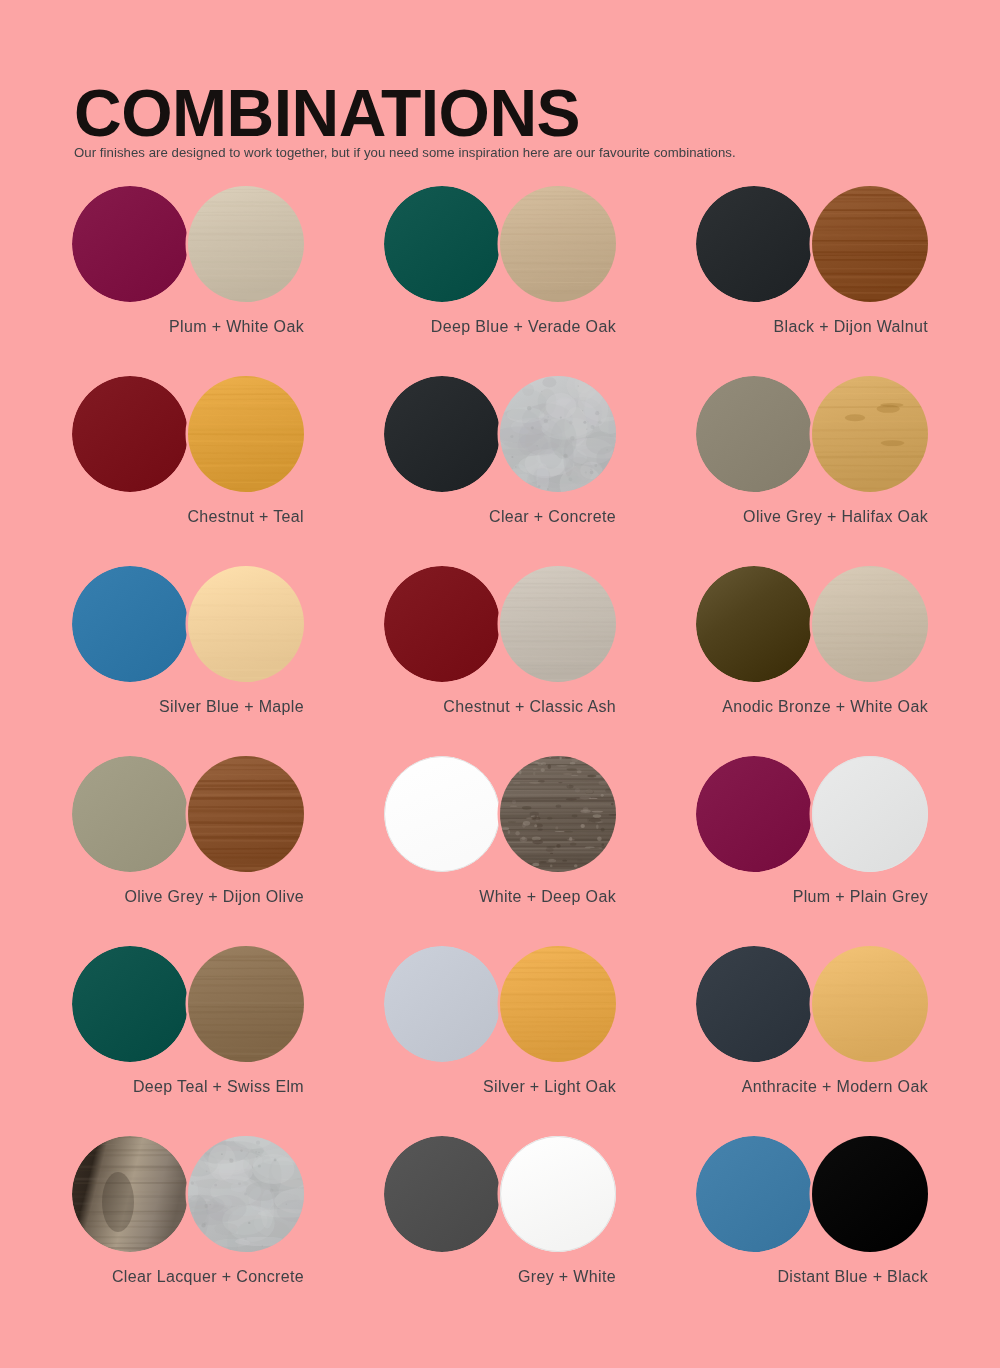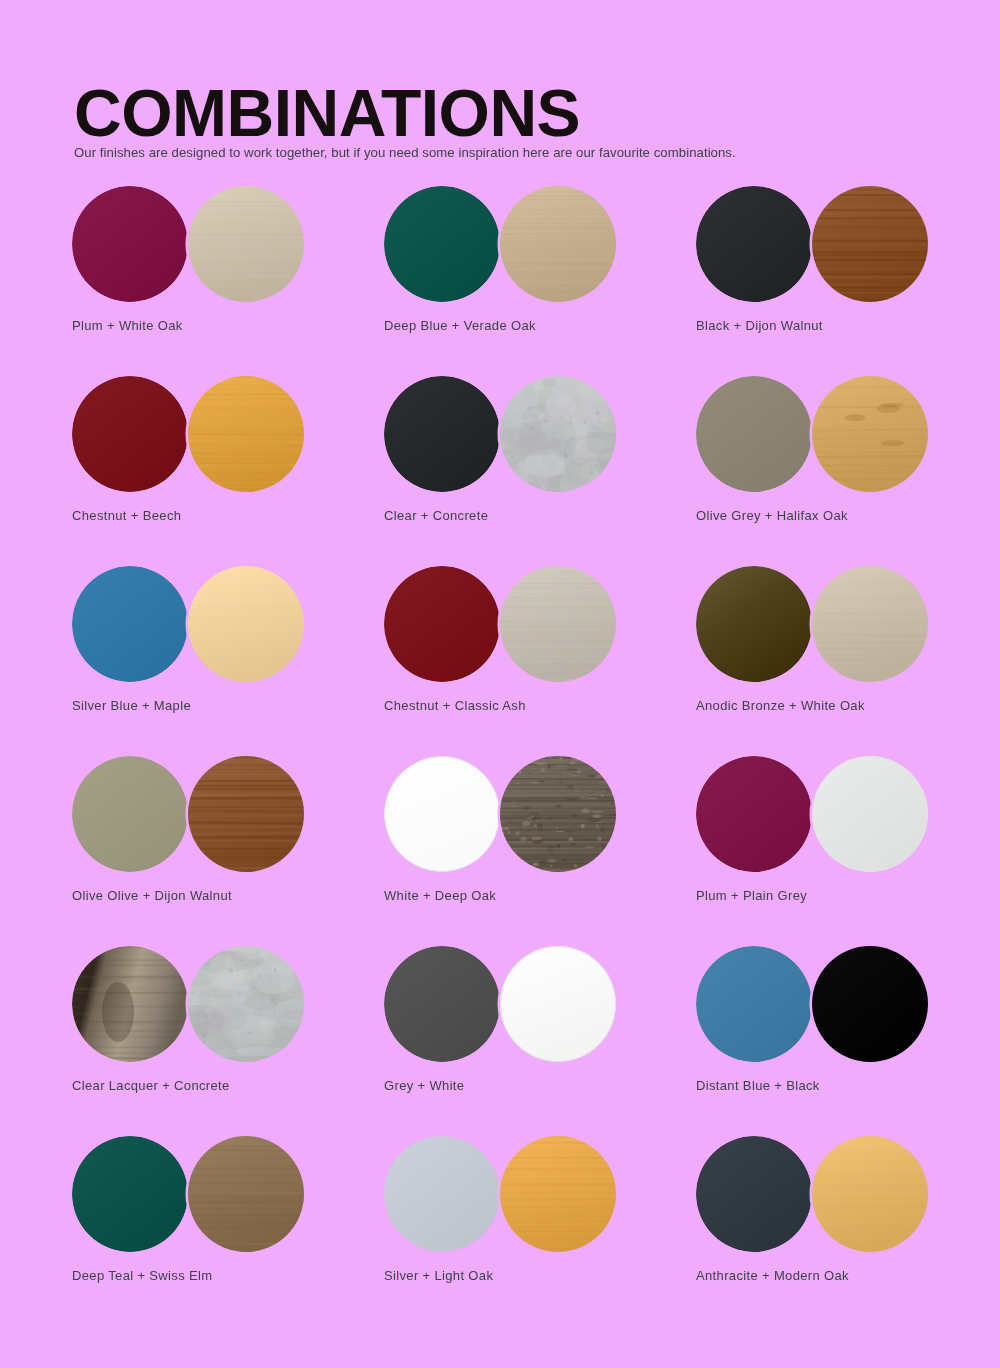--- a/index.html
+++ b/index.html
@@ -8,21 +8,21 @@
     margin: 0; padding: 0;
     width: 1000px; height: 1368px;
     background: #ffffff;
     font-family: "Liberation Sans", sans-serif;
     -webkit-font-smoothing: antialiased;
   }
   .page {
     position: relative;
     width: 1000px;
     height: 1368px;
-    background: #f0abfc;
+    background: #fca5a5;
     overflow: hidden;
   }
   .page-title {
     position: absolute;
     left: 74px;
     top: 36px;
     font-family: "Liberation Sans", sans-serif;
     font-size: 66px;
     font-weight: bold;
     letter-spacing: -0.5px;
@@ -66,22 +66,22 @@
     top: 8px;
     width: 232px;
     height: 120px;
   }
   .swatch-svg { display: block; }
   .combo-label {
     position: absolute;
     left: 0;
     top: 142px;
     width: 232px;
-    text-align: left;
-    font-size: 13px;
+    text-align: right;
+    font-size: 16px;
     color: #3E4246;
     letter-spacing: 0.35px;
     white-space: nowrap;
   }
 </style>
 </head>
 <body>
 
 <div class="page">
 
@@ -341,21 +341,21 @@
                   <line x1="116" y1="91.81" x2="232" y2="91.27" stroke="#f8bb57" stroke-width="2.23" opacity="0.158"></line>
                   <line x1="116" y1="99.04" x2="232" y2="99.07" stroke="#be811d" stroke-width="0.80" opacity="0.080"></line>
                   <line x1="116" y1="106.37" x2="232" y2="106.03" stroke="#be811d" stroke-width="1.20" opacity="0.081"></line>
                   <line x1="116" y1="108.60" x2="232" y2="108.62" stroke="#f8bb57" stroke-width="1.48" opacity="0.140"></line>
                   <line x1="116" y1="114.92" x2="232" y2="114.49" stroke="#be811d" stroke-width="0.89" opacity="0.094"></line>
                 </g>
 
   </g>
 </svg>
           </div>
-          <div class="combo-label">Chestnut + Beech</div>
+          <div class="combo-label">Chestnut + Teal</div>
         </div>
         <div class="cell col1">
           <div class="swatch-pair">
 <svg class="swatch-svg" width="232" height="120" viewBox="0 0 232 120" xmlns="http://www.w3.org/2000/svg">
   <defs>
     <linearGradient id="gl4" x1="0.1" y1="0" x2="0.9" y2="1">
         <stop offset="0%" stop-color="#2b2f32"></stop>
         <stop offset="100%" stop-color="#1d2124"></stop>
       </linearGradient>
     <linearGradient id="gr4" x1="0" y1="0" x2="0.6" y2="1">
@@ -776,21 +776,21 @@
                   <line x1="116" y1="95.26" x2="232" y2="94.55" stroke="#642f0a" stroke-width="1.51" opacity="0.299"></line>
                   <line x1="116" y1="99.30" x2="232" y2="99.41" stroke="#642f0a" stroke-width="1.21" opacity="0.165"></line>
                   <line x1="116" y1="103.28" x2="232" y2="103.67" stroke="#642f0a" stroke-width="1.81" opacity="0.148"></line>
                   <line x1="116" y1="110.13" x2="232" y2="110.55" stroke="#a5704b" stroke-width="1.26" opacity="0.102"></line>
                   <line x1="116" y1="114.49" x2="232" y2="114.29" stroke="#a5704b" stroke-width="2.57" opacity="0.266"></line>
                 </g>
 
   </g>
 </svg>
           </div>
-          <div class="combo-label">Olive Olive + Dijon Walnut</div>
+          <div class="combo-label">Olive Grey + Dijon Olive</div>
         </div>
         <div class="cell col1">
           <div class="swatch-pair">
 <svg class="swatch-svg" width="232" height="120" viewBox="0 0 232 120" xmlns="http://www.w3.org/2000/svg">
   <defs>
     <linearGradient id="gl10" x1="0" y1="0" x2="0.4" y2="1">
         <stop offset="0%" stop-color="#FFFFFF"></stop>
         <stop offset="100%" stop-color="#FAFAFA"></stop>
       </linearGradient>
     <linearGradient id="gr10" x1="0" y1="0" x2="0.3" y2="1">
@@ -996,20 +996,198 @@
 </svg>
           </div>
           <div class="combo-label">Plum + Plain Grey</div>
         </div>
       </div>
       <div class="grid-row">
         <div class="cell col0">
           <div class="swatch-pair">
 <svg class="swatch-svg" width="232" height="120" viewBox="0 0 232 120" xmlns="http://www.w3.org/2000/svg">
   <defs>
+    <linearGradient id="gl12" x1="0.1" y1="0" x2="0.9" y2="1">
+        <stop offset="0%" stop-color="#125850"></stop>
+        <stop offset="100%" stop-color="#044a42"></stop>
+      </linearGradient>
+    <linearGradient id="gr12" x1="0" y1="0" x2="0.3" y2="1">
+        <stop offset="0%" stop-color="#9b8162"></stop>
+        <stop offset="45%" stop-color="#8D7354"></stop>
+        <stop offset="100%" stop-color="#7f6546"></stop>
+      </linearGradient>
+    <clipPath id="clipL12">
+      <circle cx="58" cy="60" r="58"></circle>
+    </clipPath>
+    <mask id="m12">
+      <rect x="0" y="0" width="232" height="120" fill="black"></rect>
+      <circle cx="58" cy="60" r="58" fill="white"></circle>
+      <circle cx="174" cy="60" r="60.5" fill="black"></circle>
+    </mask>
+    <clipPath id="cr12">
+      <circle cx="174" cy="60" r="58"></circle>
+    </clipPath>
+  </defs>
+
+  <g mask="url(#m12)">
+    <circle cx="58" cy="60" r="58" fill="url(#gl12)"></circle>
+    <g clip-path="url(#clipL12)"></g>
+
+  </g>
+
+  <g>
+    <circle cx="174" cy="60" r="58" fill="url(#gr12)"></circle>
+    <g clip-path="url(#cr12)">
+                  <line x1="116" y1="2.07" x2="232" y2="1.43" stroke="#a28869" stroke-width="1.52" opacity="0.099"></line>
+                  <line x1="116" y1="13.15" x2="232" y2="12.50" stroke="#6f5536" stroke-width="2.63" opacity="0.124"></line>
+                  <line x1="116" y1="16.16" x2="232" y2="16.85" stroke="#6f5536" stroke-width="1.58" opacity="0.216"></line>
+                  <line x1="116" y1="24.59" x2="232" y2="24.15" stroke="#6f5536" stroke-width="1.27" opacity="0.152"></line>
+                  <line x1="116" y1="32.51" x2="232" y2="31.95" stroke="#6f5536" stroke-width="1.09" opacity="0.158"></line>
+                  <line x1="116" y1="35.16" x2="232" y2="34.85" stroke="#6f5536" stroke-width="1.51" opacity="0.154"></line>
+                  <line x1="116" y1="41.49" x2="232" y2="41.26" stroke="#6f5536" stroke-width="2.23" opacity="0.110"></line>
+                  <line x1="116" y1="48.93" x2="232" y2="49.17" stroke="#6f5536" stroke-width="1.94" opacity="0.083"></line>
+                  <line x1="116" y1="58.65" x2="232" y2="59.01" stroke="#a28869" stroke-width="2.44" opacity="0.168"></line>
+                  <line x1="116" y1="62.71" x2="232" y2="63.48" stroke="#6f5536" stroke-width="1.15" opacity="0.213"></line>
+                  <line x1="116" y1="68.39" x2="232" y2="67.68" stroke="#6f5536" stroke-width="2.22" opacity="0.165"></line>
+                  <line x1="116" y1="74.57" x2="232" y2="75.15" stroke="#6f5536" stroke-width="1.18" opacity="0.085"></line>
+                  <line x1="116" y1="81.00" x2="232" y2="80.81" stroke="#6f5536" stroke-width="1.25" opacity="0.158"></line>
+                  <line x1="116" y1="88.17" x2="232" y2="88.87" stroke="#6f5536" stroke-width="2.66" opacity="0.149"></line>
+                  <line x1="116" y1="93.37" x2="232" y2="93.09" stroke="#6f5536" stroke-width="1.61" opacity="0.116"></line>
+                  <line x1="116" y1="103.34" x2="232" y2="104.11" stroke="#a28869" stroke-width="2.23" opacity="0.065"></line>
+                  <line x1="116" y1="109.41" x2="232" y2="110.13" stroke="#a28869" stroke-width="2.17" opacity="0.167"></line>
+                  <line x1="116" y1="113.76" x2="232" y2="113.84" stroke="#6f5536" stroke-width="0.97" opacity="0.141"></line>
+                </g>
+
+  </g>
+</svg>
+          </div>
+          <div class="combo-label">Deep Teal + Swiss Elm</div>
+        </div>
+        <div class="cell col1">
+          <div class="swatch-pair">
+<svg class="swatch-svg" width="232" height="120" viewBox="0 0 232 120" xmlns="http://www.w3.org/2000/svg">
+  <defs>
+    <linearGradient id="gl13" x1="0.1" y1="0" x2="0.9" y2="1">
+        <stop offset="0%" stop-color="#cbd0da"></stop>
+        <stop offset="100%" stop-color="#bdc2cc"></stop>
+      </linearGradient>
+    <linearGradient id="gr13" x1="0" y1="0" x2="0.3" y2="1">
+        <stop offset="0%" stop-color="#f5b759"></stop>
+        <stop offset="45%" stop-color="#E7A94B"></stop>
+        <stop offset="100%" stop-color="#d99b3d"></stop>
+      </linearGradient>
+    <clipPath id="clipL13">
+      <circle cx="58" cy="60" r="58"></circle>
+    </clipPath>
+    <mask id="m13">
+      <rect x="0" y="0" width="232" height="120" fill="black"></rect>
+      <circle cx="58" cy="60" r="58" fill="white"></circle>
+      <circle cx="174" cy="60" r="60.5" fill="black"></circle>
+    </mask>
+    <clipPath id="cr13">
+      <circle cx="174" cy="60" r="58"></circle>
+    </clipPath>
+  </defs>
+
+  <g mask="url(#m13)">
+    <circle cx="58" cy="60" r="58" fill="url(#gl13)"></circle>
+    <g clip-path="url(#clipL13)"></g>
+
+  </g>
+
+  <g>
+    <circle cx="174" cy="60" r="58" fill="url(#gr13)"></circle>
+    <g clip-path="url(#cr13)">
+                  <line x1="116" y1="2.64" x2="232" y2="2.79" stroke="#c58729" stroke-width="2.23" opacity="0.151"></line>
+                  <line x1="116" y1="8.35" x2="232" y2="8.93" stroke="#c58729" stroke-width="1.66" opacity="0.167"></line>
+                  <line x1="116" y1="16.62" x2="232" y2="16.23" stroke="#c58729" stroke-width="1.42" opacity="0.062"></line>
+                  <line x1="116" y1="18.37" x2="232" y2="18.80" stroke="#c58729" stroke-width="1.08" opacity="0.093"></line>
+                  <line x1="116" y1="23.87" x2="232" y2="23.70" stroke="#c58729" stroke-width="1.90" opacity="0.172"></line>
+                  <line x1="116" y1="28.60" x2="232" y2="28.63" stroke="#c58729" stroke-width="0.98" opacity="0.136"></line>
+                  <line x1="116" y1="35.30" x2="232" y2="35.63" stroke="#c58729" stroke-width="2.21" opacity="0.163"></line>
+                  <line x1="116" y1="41.80" x2="232" y2="42.15" stroke="#ffc163" stroke-width="0.77" opacity="0.156"></line>
+                  <line x1="116" y1="47.20" x2="232" y2="47.39" stroke="#ffc163" stroke-width="0.85" opacity="0.195"></line>
+                  <line x1="116" y1="50.45" x2="232" y2="50.47" stroke="#c58729" stroke-width="1.57" opacity="0.168"></line>
+                  <line x1="116" y1="58.67" x2="232" y2="58.41" stroke="#c58729" stroke-width="0.72" opacity="0.133"></line>
+                  <line x1="116" y1="62.71" x2="232" y2="61.97" stroke="#ffc163" stroke-width="2.15" opacity="0.093"></line>
+                  <line x1="116" y1="65.39" x2="232" y2="64.73" stroke="#c58729" stroke-width="1.58" opacity="0.125"></line>
+                  <line x1="116" y1="72.99" x2="232" y2="73.71" stroke="#c58729" stroke-width="0.90" opacity="0.181"></line>
+                  <line x1="116" y1="78.15" x2="232" y2="77.35" stroke="#c58729" stroke-width="1.41" opacity="0.086"></line>
+                  <line x1="116" y1="82.30" x2="232" y2="82.01" stroke="#c58729" stroke-width="2.24" opacity="0.060"></line>
+                  <line x1="116" y1="88.41" x2="232" y2="87.83" stroke="#c58729" stroke-width="1.80" opacity="0.098"></line>
+                  <line x1="116" y1="92.68" x2="232" y2="92.30" stroke="#c58729" stroke-width="0.78" opacity="0.067"></line>
+                  <line x1="116" y1="97.04" x2="232" y2="97.31" stroke="#c58729" stroke-width="1.78" opacity="0.161"></line>
+                  <line x1="116" y1="104.93" x2="232" y2="104.54" stroke="#c58729" stroke-width="2.01" opacity="0.065"></line>
+                  <line x1="116" y1="109.53" x2="232" y2="109.71" stroke="#c58729" stroke-width="1.06" opacity="0.057"></line>
+                  <line x1="116" y1="115.33" x2="232" y2="114.71" stroke="#c58729" stroke-width="1.62" opacity="0.065"></line>
+                </g>
+
+  </g>
+</svg>
+          </div>
+          <div class="combo-label">Silver + Light Oak</div>
+        </div>
+        <div class="cell col2">
+          <div class="swatch-pair">
+<svg class="swatch-svg" width="232" height="120" viewBox="0 0 232 120" xmlns="http://www.w3.org/2000/svg">
+  <defs>
+    <linearGradient id="gl14" x1="0.1" y1="0" x2="0.9" y2="1">
+        <stop offset="0%" stop-color="#373f48"></stop>
+        <stop offset="100%" stop-color="#29313a"></stop>
+      </linearGradient>
+    <linearGradient id="gr14" x1="0" y1="0" x2="0.3" y2="1">
+        <stop offset="0%" stop-color="#f4c477"></stop>
+        <stop offset="45%" stop-color="#E6B669"></stop>
+        <stop offset="100%" stop-color="#d8a85b"></stop>
+      </linearGradient>
+    <clipPath id="clipL14">
+      <circle cx="58" cy="60" r="58"></circle>
+    </clipPath>
+    <mask id="m14">
+      <rect x="0" y="0" width="232" height="120" fill="black"></rect>
+      <circle cx="58" cy="60" r="58" fill="white"></circle>
+      <circle cx="174" cy="60" r="60.5" fill="black"></circle>
+    </mask>
+    <clipPath id="cr14">
+      <circle cx="174" cy="60" r="58"></circle>
+    </clipPath>
+  </defs>
+
+  <g mask="url(#m14)">
+    <circle cx="58" cy="60" r="58" fill="url(#gl14)"></circle>
+    <g clip-path="url(#clipL14)"></g>
+
+  </g>
+
+  <g>
+    <circle cx="174" cy="60" r="58" fill="url(#gr14)"></circle>
+    <g clip-path="url(#cr14)">
+                  <line x1="116" y1="2.97" x2="232" y2="2.53" stroke="#d4a457" stroke-width="1.75" opacity="0.043"></line>
+                  <line x1="116" y1="18.38" x2="232" y2="17.61" stroke="#d4a457" stroke-width="1.47" opacity="0.069"></line>
+                  <line x1="116" y1="28.99" x2="232" y2="28.33" stroke="#d4a457" stroke-width="1.40" opacity="0.032"></line>
+                  <line x1="116" y1="41.28" x2="232" y2="41.64" stroke="#d4a457" stroke-width="1.97" opacity="0.068"></line>
+                  <line x1="116" y1="51.79" x2="232" y2="51.77" stroke="#d4a457" stroke-width="2.90" opacity="0.065"></line>
+                  <line x1="116" y1="65.01" x2="232" y2="65.12" stroke="#d4a457" stroke-width="2.32" opacity="0.046"></line>
+                  <line x1="116" y1="72.59" x2="232" y2="72.41" stroke="#d4a457" stroke-width="2.44" opacity="0.067"></line>
+                  <line x1="116" y1="92.14" x2="232" y2="92.83" stroke="#f3c376" stroke-width="1.54" opacity="0.026"></line>
+                  <line x1="116" y1="95.60" x2="232" y2="96.07" stroke="#d4a457" stroke-width="1.88" opacity="0.072"></line>
+                  <line x1="116" y1="113.67" x2="232" y2="113.20" stroke="#d4a457" stroke-width="1.64" opacity="0.038"></line>
+                </g>
+
+  </g>
+</svg>
+          </div>
+          <div class="combo-label">Anthracite + Modern Oak</div>
+        </div>
+      </div>
+      <div class="grid-row">
+        <div class="cell col0">
+          <div class="swatch-pair">
+<svg class="swatch-svg" width="232" height="120" viewBox="0 0 232 120" xmlns="http://www.w3.org/2000/svg">
+  <defs>
     <linearGradient id="gl15" x1="0" y1="0" x2="1" y2="0.25">
         <stop offset="0%" stop-color="#3A2F26"></stop>
         <stop offset="22%" stop-color="#2E251D"></stop>
         <stop offset="30%" stop-color="#6F6253"></stop>
         <stop offset="58%" stop-color="#A99B87"></stop>
         <stop offset="82%" stop-color="#8D8174"></stop>
         <stop offset="100%" stop-color="#6B6055"></stop>
       </linearGradient>
     <linearGradient id="gr15" x1="0" y1="0" x2="0.6" y2="1">
         <stop offset="0%" stop-color="#cdcfd0"></stop>
@@ -1213,193 +1391,15 @@
   <g>
     <circle cx="174" cy="60" r="58" fill="url(#gr17)"></circle>
     <g clip-path="url(#cr17)"></g>
 
   </g>
 </svg>
           </div>
           <div class="combo-label">Distant Blue + Black</div>
         </div>
       </div>
-      <div class="grid-row">
-        <div class="cell col0">
-          <div class="swatch-pair">
-<svg class="swatch-svg" width="232" height="120" viewBox="0 0 232 120" xmlns="http://www.w3.org/2000/svg">
-  <defs>
-    <linearGradient id="gl12" x1="0.1" y1="0" x2="0.9" y2="1">
-        <stop offset="0%" stop-color="#125850"></stop>
-        <stop offset="100%" stop-color="#044a42"></stop>
-      </linearGradient>
-    <linearGradient id="gr12" x1="0" y1="0" x2="0.3" y2="1">
-        <stop offset="0%" stop-color="#9b8162"></stop>
-        <stop offset="45%" stop-color="#8D7354"></stop>
-        <stop offset="100%" stop-color="#7f6546"></stop>
-      </linearGradient>
-    <clipPath id="clipL12">
-      <circle cx="58" cy="60" r="58"></circle>
-    </clipPath>
-    <mask id="m12">
-      <rect x="0" y="0" width="232" height="120" fill="black"></rect>
-      <circle cx="58" cy="60" r="58" fill="white"></circle>
-      <circle cx="174" cy="60" r="60.5" fill="black"></circle>
-    </mask>
-    <clipPath id="cr12">
-      <circle cx="174" cy="60" r="58"></circle>
-    </clipPath>
-  </defs>
-
-  <g mask="url(#m12)">
-    <circle cx="58" cy="60" r="58" fill="url(#gl12)"></circle>
-    <g clip-path="url(#clipL12)"></g>
-
-  </g>
-
-  <g>
-    <circle cx="174" cy="60" r="58" fill="url(#gr12)"></circle>
-    <g clip-path="url(#cr12)">
-                  <line x1="116" y1="2.07" x2="232" y2="1.43" stroke="#a28869" stroke-width="1.52" opacity="0.099"></line>
-                  <line x1="116" y1="13.15" x2="232" y2="12.50" stroke="#6f5536" stroke-width="2.63" opacity="0.124"></line>
-                  <line x1="116" y1="16.16" x2="232" y2="16.85" stroke="#6f5536" stroke-width="1.58" opacity="0.216"></line>
-                  <line x1="116" y1="24.59" x2="232" y2="24.15" stroke="#6f5536" stroke-width="1.27" opacity="0.152"></line>
-                  <line x1="116" y1="32.51" x2="232" y2="31.95" stroke="#6f5536" stroke-width="1.09" opacity="0.158"></line>
-                  <line x1="116" y1="35.16" x2="232" y2="34.85" stroke="#6f5536" stroke-width="1.51" opacity="0.154"></line>
-                  <line x1="116" y1="41.49" x2="232" y2="41.26" stroke="#6f5536" stroke-width="2.23" opacity="0.110"></line>
-                  <line x1="116" y1="48.93" x2="232" y2="49.17" stroke="#6f5536" stroke-width="1.94" opacity="0.083"></line>
-                  <line x1="116" y1="58.65" x2="232" y2="59.01" stroke="#a28869" stroke-width="2.44" opacity="0.168"></line>
-                  <line x1="116" y1="62.71" x2="232" y2="63.48" stroke="#6f5536" stroke-width="1.15" opacity="0.213"></line>
-                  <line x1="116" y1="68.39" x2="232" y2="67.68" stroke="#6f5536" stroke-width="2.22" opacity="0.165"></line>
-                  <line x1="116" y1="74.57" x2="232" y2="75.15" stroke="#6f5536" stroke-width="1.18" opacity="0.085"></line>
-                  <line x1="116" y1="81.00" x2="232" y2="80.81" stroke="#6f5536" stroke-width="1.25" opacity="0.158"></line>
-                  <line x1="116" y1="88.17" x2="232" y2="88.87" stroke="#6f5536" stroke-width="2.66" opacity="0.149"></line>
-                  <line x1="116" y1="93.37" x2="232" y2="93.09" stroke="#6f5536" stroke-width="1.61" opacity="0.116"></line>
-                  <line x1="116" y1="103.34" x2="232" y2="104.11" stroke="#a28869" stroke-width="2.23" opacity="0.065"></line>
-                  <line x1="116" y1="109.41" x2="232" y2="110.13" stroke="#a28869" stroke-width="2.17" opacity="0.167"></line>
-                  <line x1="116" y1="113.76" x2="232" y2="113.84" stroke="#6f5536" stroke-width="0.97" opacity="0.141"></line>
-                </g>
-
-  </g>
-</svg>
-          </div>
-          <div class="combo-label">Deep Teal + Swiss Elm</div>
-        </div>
-        <div class="cell col1">
-          <div class="swatch-pair">
-<svg class="swatch-svg" width="232" height="120" viewBox="0 0 232 120" xmlns="http://www.w3.org/2000/svg">
-  <defs>
-    <linearGradient id="gl13" x1="0.1" y1="0" x2="0.9" y2="1">
-        <stop offset="0%" stop-color="#cbd0da"></stop>
-        <stop offset="100%" stop-color="#bdc2cc"></stop>
-      </linearGradient>
-    <linearGradient id="gr13" x1="0" y1="0" x2="0.3" y2="1">
-        <stop offset="0%" stop-color="#f5b759"></stop>
-        <stop offset="45%" stop-color="#E7A94B"></stop>
-        <stop offset="100%" stop-color="#d99b3d"></stop>
-      </linearGradient>
-    <clipPath id="clipL13">
-      <circle cx="58" cy="60" r="58"></circle>
-    </clipPath>
-    <mask id="m13">
-      <rect x="0" y="0" width="232" height="120" fill="black"></rect>
-      <circle cx="58" cy="60" r="58" fill="white"></circle>
-      <circle cx="174" cy="60" r="60.5" fill="black"></circle>
-    </mask>
-    <clipPath id="cr13">
-      <circle cx="174" cy="60" r="58"></circle>
-    </clipPath>
-  </defs>
-
-  <g mask="url(#m13)">
-    <circle cx="58" cy="60" r="58" fill="url(#gl13)"></circle>
-    <g clip-path="url(#clipL13)"></g>
-
-  </g>
-
-  <g>
-    <circle cx="174" cy="60" r="58" fill="url(#gr13)"></circle>
-    <g clip-path="url(#cr13)">
-                  <line x1="116" y1="2.64" x2="232" y2="2.79" stroke="#c58729" stroke-width="2.23" opacity="0.151"></line>
-                  <line x1="116" y1="8.35" x2="232" y2="8.93" stroke="#c58729" stroke-width="1.66" opacity="0.167"></line>
-                  <line x1="116" y1="16.62" x2="232" y2="16.23" stroke="#c58729" stroke-width="1.42" opacity="0.062"></line>
-                  <line x1="116" y1="18.37" x2="232" y2="18.80" stroke="#c58729" stroke-width="1.08" opacity="0.093"></line>
-                  <line x1="116" y1="23.87" x2="232" y2="23.70" stroke="#c58729" stroke-width="1.90" opacity="0.172"></line>
-                  <line x1="116" y1="28.60" x2="232" y2="28.63" stroke="#c58729" stroke-width="0.98" opacity="0.136"></line>
-                  <line x1="116" y1="35.30" x2="232" y2="35.63" stroke="#c58729" stroke-width="2.21" opacity="0.163"></line>
-                  <line x1="116" y1="41.80" x2="232" y2="42.15" stroke="#ffc163" stroke-width="0.77" opacity="0.156"></line>
-                  <line x1="116" y1="47.20" x2="232" y2="47.39" stroke="#ffc163" stroke-width="0.85" opacity="0.195"></line>
-                  <line x1="116" y1="50.45" x2="232" y2="50.47" stroke="#c58729" stroke-width="1.57" opacity="0.168"></line>
-                  <line x1="116" y1="58.67" x2="232" y2="58.41" stroke="#c58729" stroke-width="0.72" opacity="0.133"></line>
-                  <line x1="116" y1="62.71" x2="232" y2="61.97" stroke="#ffc163" stroke-width="2.15" opacity="0.093"></line>
-                  <line x1="116" y1="65.39" x2="232" y2="64.73" stroke="#c58729" stroke-width="1.58" opacity="0.125"></line>
-                  <line x1="116" y1="72.99" x2="232" y2="73.71" stroke="#c58729" stroke-width="0.90" opacity="0.181"></line>
-                  <line x1="116" y1="78.15" x2="232" y2="77.35" stroke="#c58729" stroke-width="1.41" opacity="0.086"></line>
-                  <line x1="116" y1="82.30" x2="232" y2="82.01" stroke="#c58729" stroke-width="2.24" opacity="0.060"></line>
-                  <line x1="116" y1="88.41" x2="232" y2="87.83" stroke="#c58729" stroke-width="1.80" opacity="0.098"></line>
-                  <line x1="116" y1="92.68" x2="232" y2="92.30" stroke="#c58729" stroke-width="0.78" opacity="0.067"></line>
-                  <line x1="116" y1="97.04" x2="232" y2="97.31" stroke="#c58729" stroke-width="1.78" opacity="0.161"></line>
-                  <line x1="116" y1="104.93" x2="232" y2="104.54" stroke="#c58729" stroke-width="2.01" opacity="0.065"></line>
-                  <line x1="116" y1="109.53" x2="232" y2="109.71" stroke="#c58729" stroke-width="1.06" opacity="0.057"></line>
-                  <line x1="116" y1="115.33" x2="232" y2="114.71" stroke="#c58729" stroke-width="1.62" opacity="0.065"></line>
-                </g>
-
-  </g>
-</svg>
-          </div>
-          <div class="combo-label">Silver + Light Oak</div>
-        </div>
-        <div class="cell col2">
-          <div class="swatch-pair">
-<svg class="swatch-svg" width="232" height="120" viewBox="0 0 232 120" xmlns="http://www.w3.org/2000/svg">
-  <defs>
-    <linearGradient id="gl14" x1="0.1" y1="0" x2="0.9" y2="1">
-        <stop offset="0%" stop-color="#373f48"></stop>
-        <stop offset="100%" stop-color="#29313a"></stop>
-      </linearGradient>
-    <linearGradient id="gr14" x1="0" y1="0" x2="0.3" y2="1">
-        <stop offset="0%" stop-color="#f4c477"></stop>
-        <stop offset="45%" stop-color="#E6B669"></stop>
-        <stop offset="100%" stop-color="#d8a85b"></stop>
-      </linearGradient>
-    <clipPath id="clipL14">
-      <circle cx="58" cy="60" r="58"></circle>
-    </clipPath>
-    <mask id="m14">
-      <rect x="0" y="0" width="232" height="120" fill="black"></rect>
-      <circle cx="58" cy="60" r="58" fill="white"></circle>
-      <circle cx="174" cy="60" r="60.5" fill="black"></circle>
-    </mask>
-    <clipPath id="cr14">
-      <circle cx="174" cy="60" r="58"></circle>
-    </clipPath>
-  </defs>
-
-  <g mask="url(#m14)">
-    <circle cx="58" cy="60" r="58" fill="url(#gl14)"></circle>
-    <g clip-path="url(#clipL14)"></g>
-
-  </g>
-
-  <g>
-    <circle cx="174" cy="60" r="58" fill="url(#gr14)"></circle>
-    <g clip-path="url(#cr14)">
-                  <line x1="116" y1="2.97" x2="232" y2="2.53" stroke="#d4a457" stroke-width="1.75" opacity="0.043"></line>
-                  <line x1="116" y1="18.38" x2="232" y2="17.61" stroke="#d4a457" stroke-width="1.47" opacity="0.069"></line>
-                  <line x1="116" y1="28.99" x2="232" y2="28.33" stroke="#d4a457" stroke-width="1.40" opacity="0.032"></line>
-                  <line x1="116" y1="41.28" x2="232" y2="41.64" stroke="#d4a457" stroke-width="1.97" opacity="0.068"></line>
-                  <line x1="116" y1="51.79" x2="232" y2="51.77" stroke="#d4a457" stroke-width="2.90" opacity="0.065"></line>
-                  <line x1="116" y1="65.01" x2="232" y2="65.12" stroke="#d4a457" stroke-width="2.32" opacity="0.046"></line>
-                  <line x1="116" y1="72.59" x2="232" y2="72.41" stroke="#d4a457" stroke-width="2.44" opacity="0.067"></line>
-                  <line x1="116" y1="92.14" x2="232" y2="92.83" stroke="#f3c376" stroke-width="1.54" opacity="0.026"></line>
-                  <line x1="116" y1="95.60" x2="232" y2="96.07" stroke="#d4a457" stroke-width="1.88" opacity="0.072"></line>
-                  <line x1="116" y1="113.67" x2="232" y2="113.20" stroke="#d4a457" stroke-width="1.64" opacity="0.038"></line>
-                </g>
-
-  </g>
-</svg>
-          </div>
-          <div class="combo-label">Anthracite + Modern Oak</div>
-        </div>
-      </div>
     </div>
 
 </div>
 
 </body></html>

